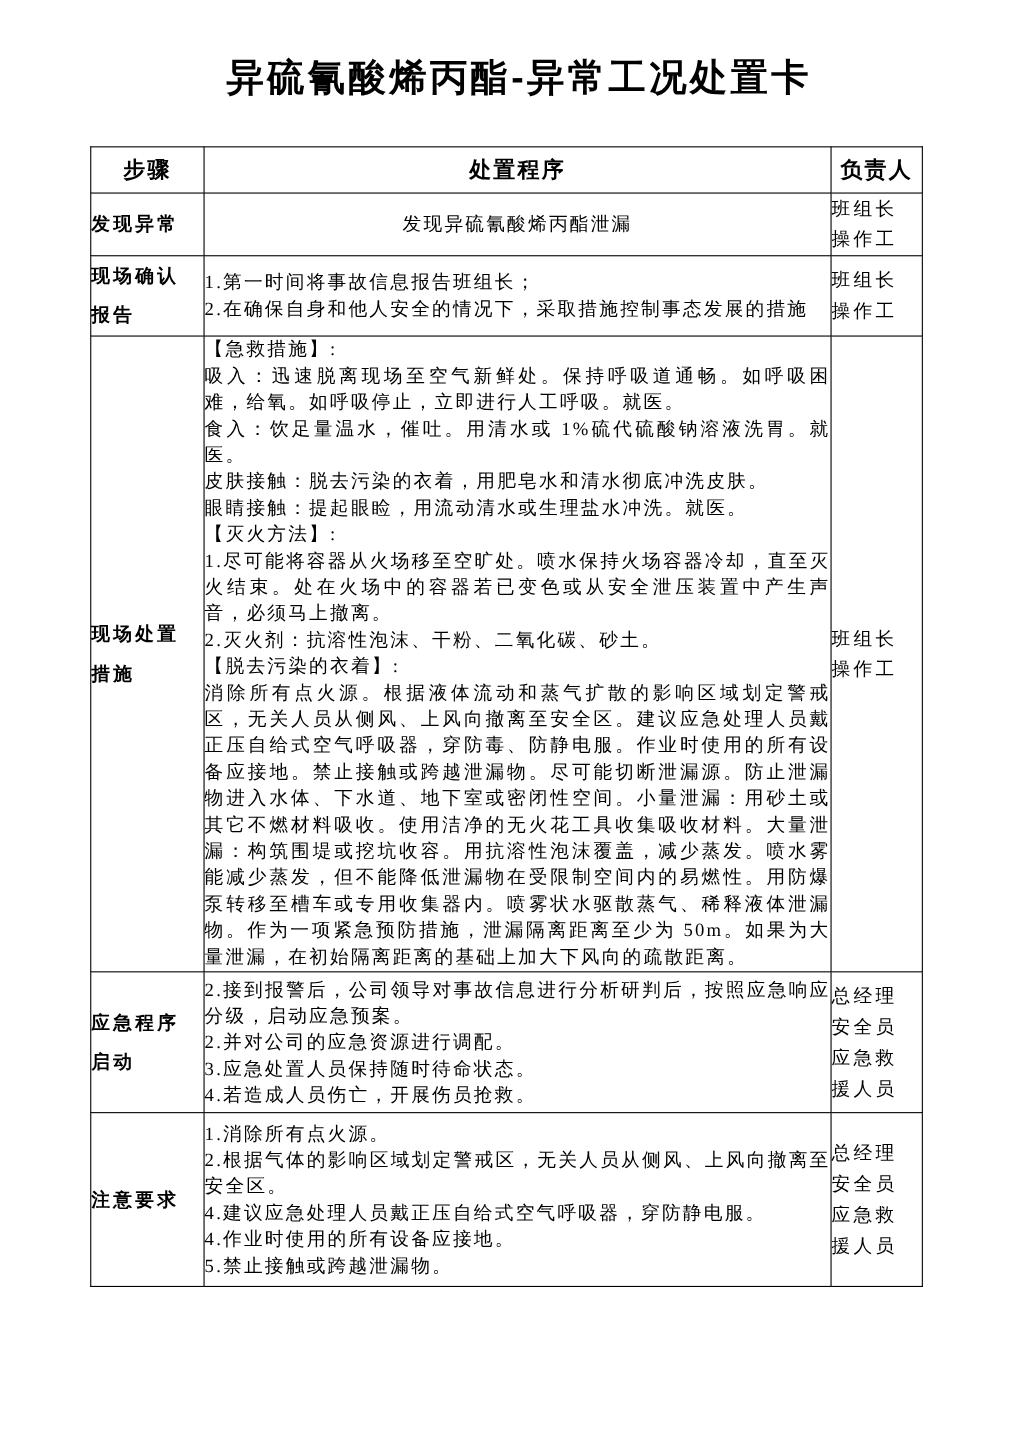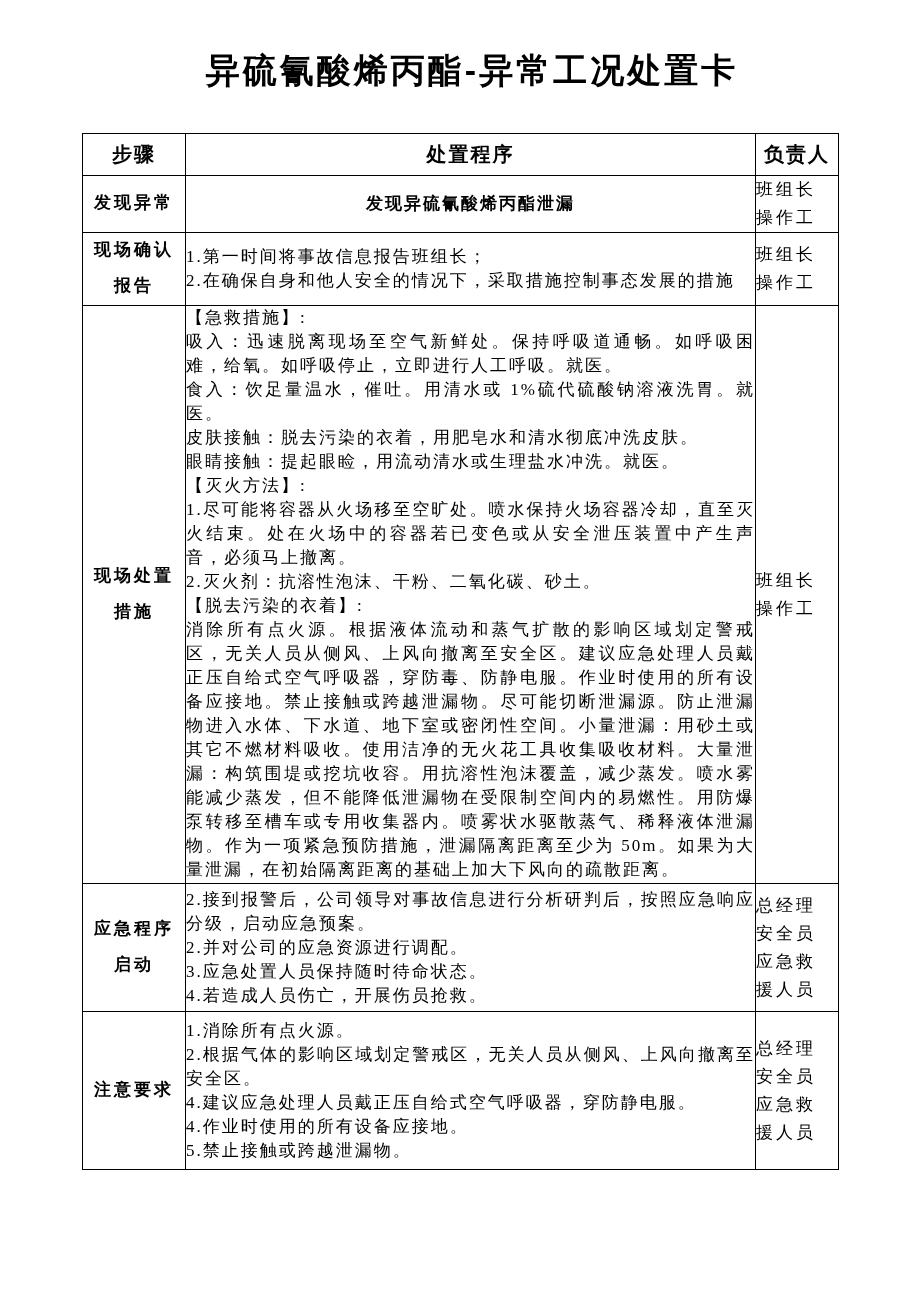--- a/index.html
+++ b/index.html
@@ -42,35 +42,35 @@
   }
   .card th {
     font-family:"Liberation Sans","DejaVu Sans",sans-serif;
     font-weight:bold;
     font-size:20px;
     letter-spacing:2px;
     text-align:center;
     height:41px;
   }
   .step-cell {
-    text-align:center;
-    font-family:Liberation Mono, monospace;
+    text-align:left;
+    font-family:Liberation Sans, sans-serif;
     font-weight:bold;
     font-size:17px;
     letter-spacing:3px;
     line-height:36px;
   }
   .proc-cell {
     font-size:17px;
     letter-spacing:2px;
     line-height:24px;
     padding:5px 5px 5px 8px;
     text-align:justify;
   }
-  .proc-cell.center { text-align:center;font-weight:bold; }
+  .proc-cell.center { text-align:center; }
   .proc-cell p { margin:0; text-align:justify; }
   .proc-cell.center p { text-align:center; }
   .resp-cell {
     text-align:left;
     font-size:17px;
     letter-spacing:3px;
     line-height:28px;
   }
   tr.r-discover { height:48px; }
   tr.r-confirm  { height:58px;padding-left:19px; }

